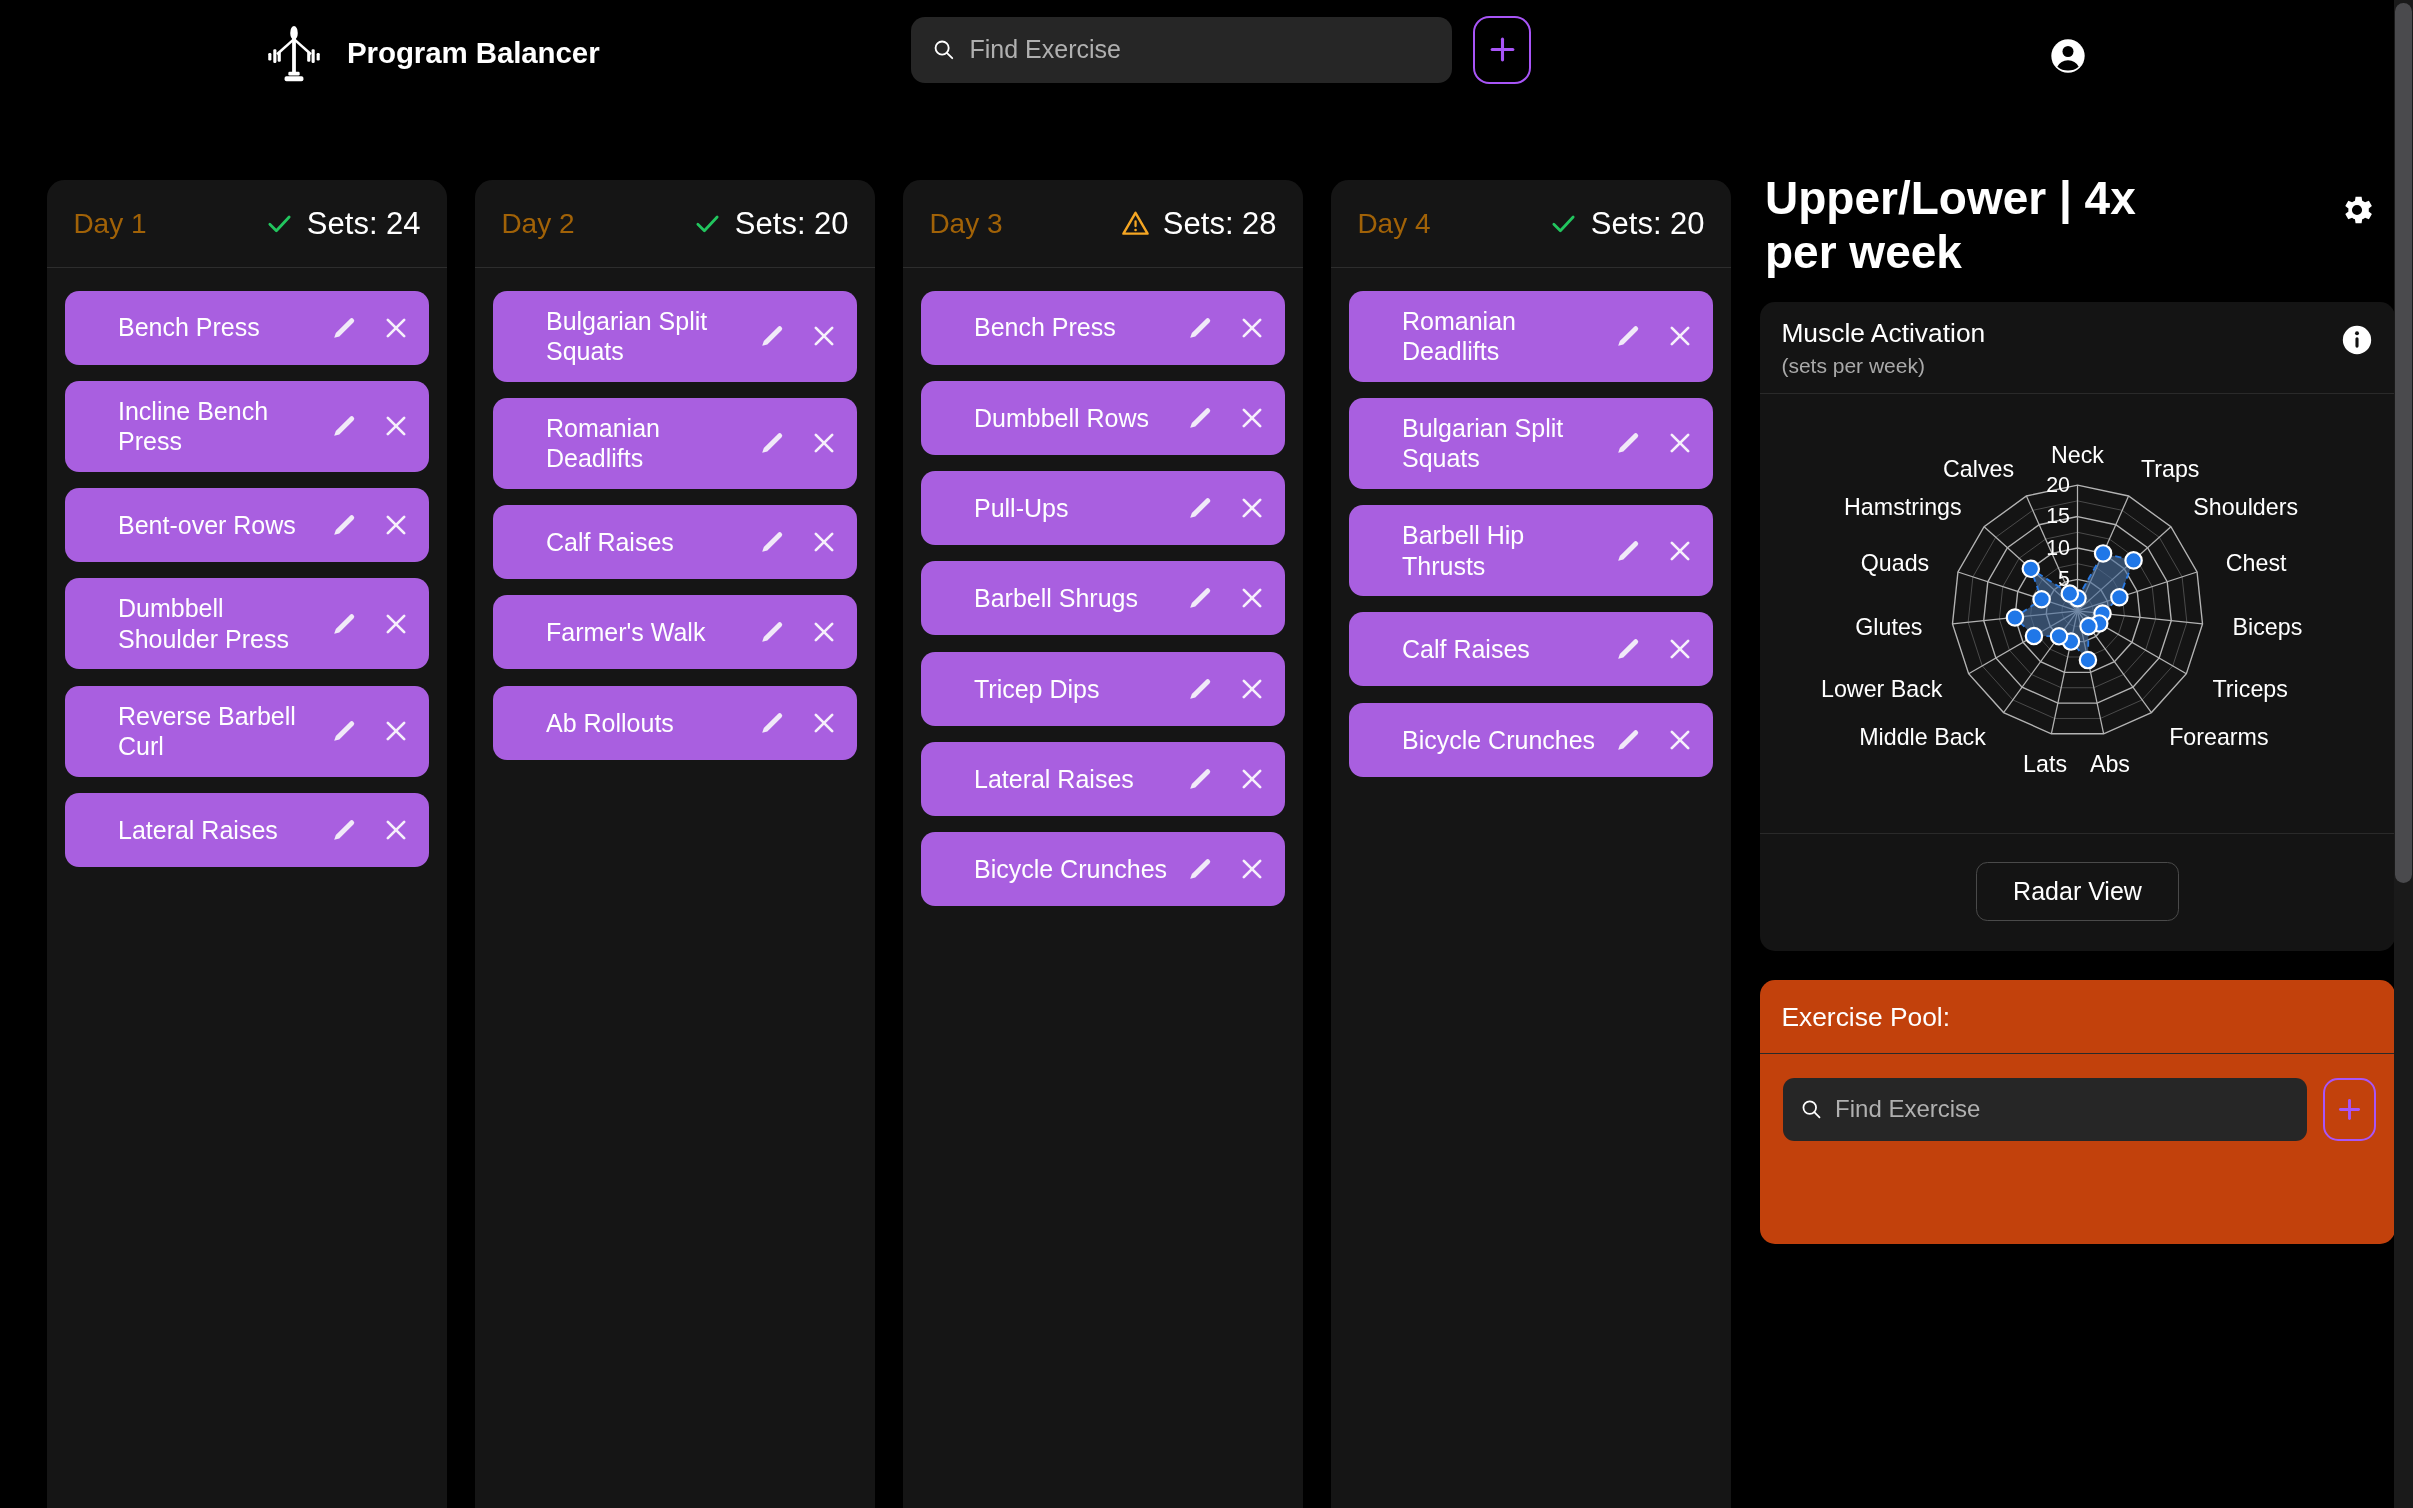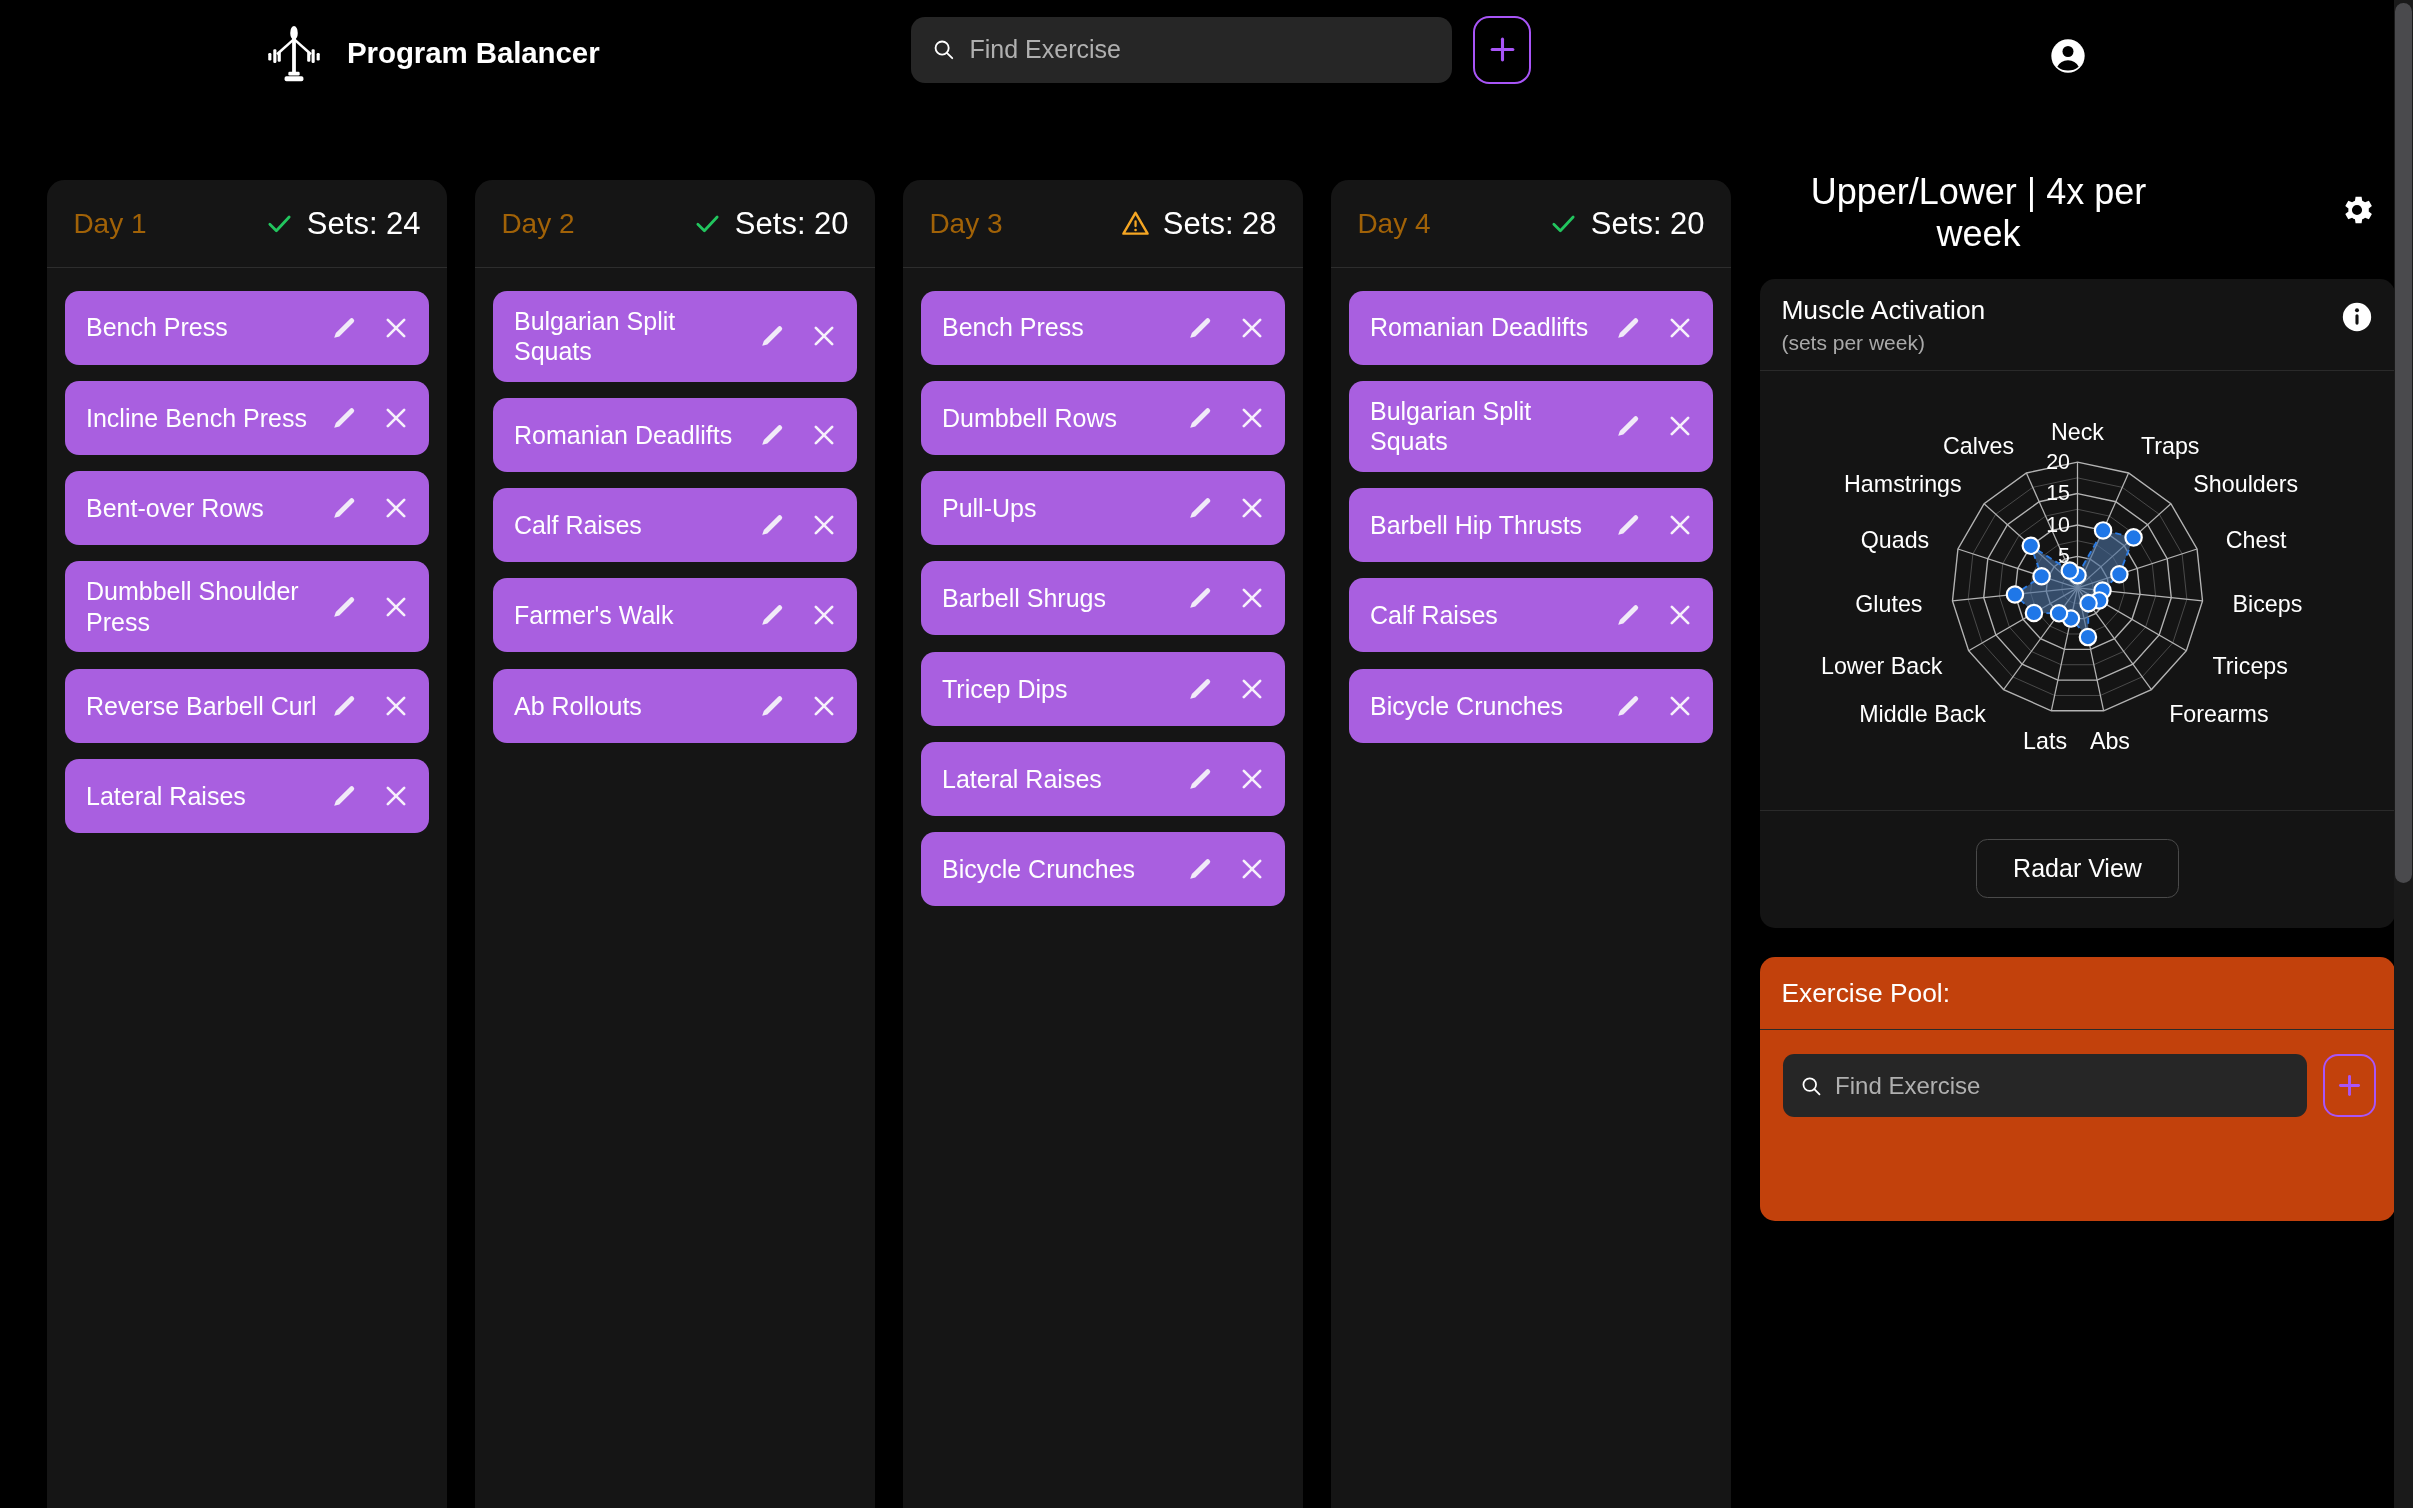--- a/index.html
+++ b/index.html
@@ -103,36 +103,37 @@
     border-radius: 14px;
     min-height: 74px;
     display: flex; align-items: center;
     padding: 15px 19px 15px 21.4px;
     cursor: grab;
   }
   .ex-name {
     color: #ffffff; font-size: 25px; line-height: 1.22;
     flex: 1 1 auto; padding-right: 6.3px;
     word-break: normal;
+    margin-left: 32px;
   }
   .ex-actions { display: flex; align-items: center; gap: 24px; flex: 0 0 auto; }
   .ico-btn { width: 28px; height: 28px; cursor: pointer; display: block; }
 
   
   .rightpane {
     position: absolute; top: 171px; left: 1760px;
     width: 635px;
   }
   .rp-header {
     display: flex; align-items: flex-start; justify-content: space-between;
     padding: 0 19px 0 5px;
   }
   .rp-title {
-    color: #ffffff; font-size: 36px; font-weight: normal;
-    line-height: 1.18; max-width: 427px; text-align: center;
+    color: #ffffff; font-size: 46px; font-weight: bold;
+    line-height: 1.18; max-width: 427px;
   }
   .gear-btn { width: 38px; height: 38px; margin-top: 20px; cursor: pointer; }
 
   .card {
     margin-top: 22.6px;
     background: #141414; border-radius: 15px;
     overflow: hidden;
   }
   .card-head {
     padding: 16.3px 21.4px 15px 21.4px;

